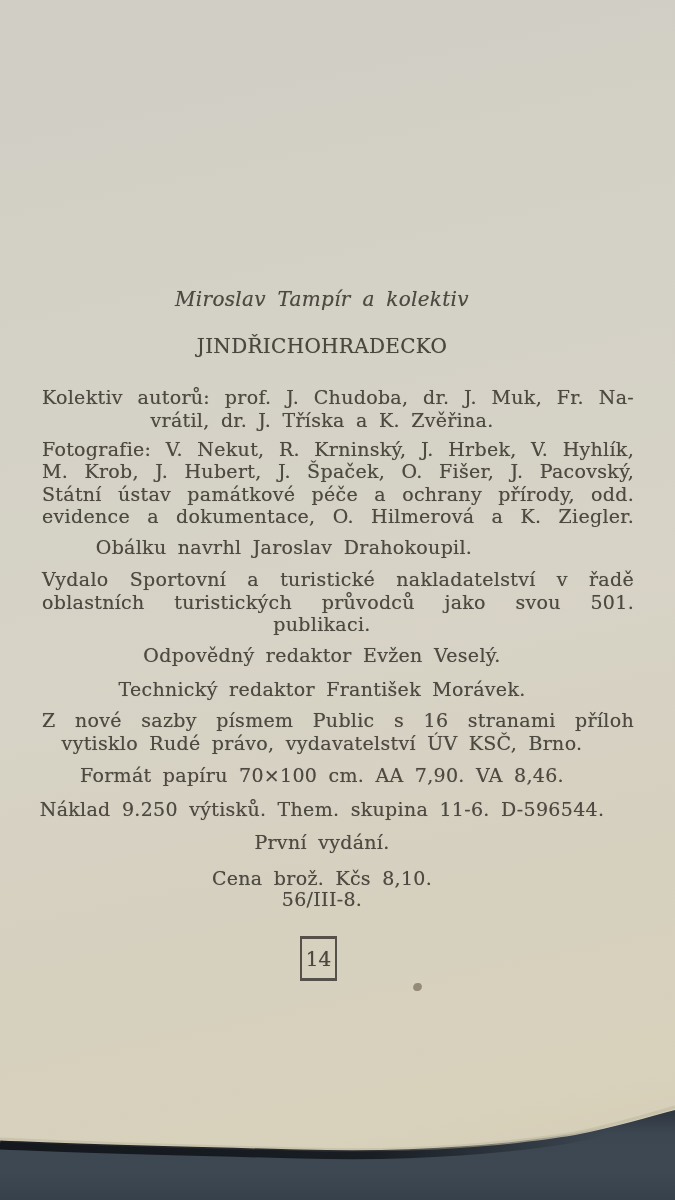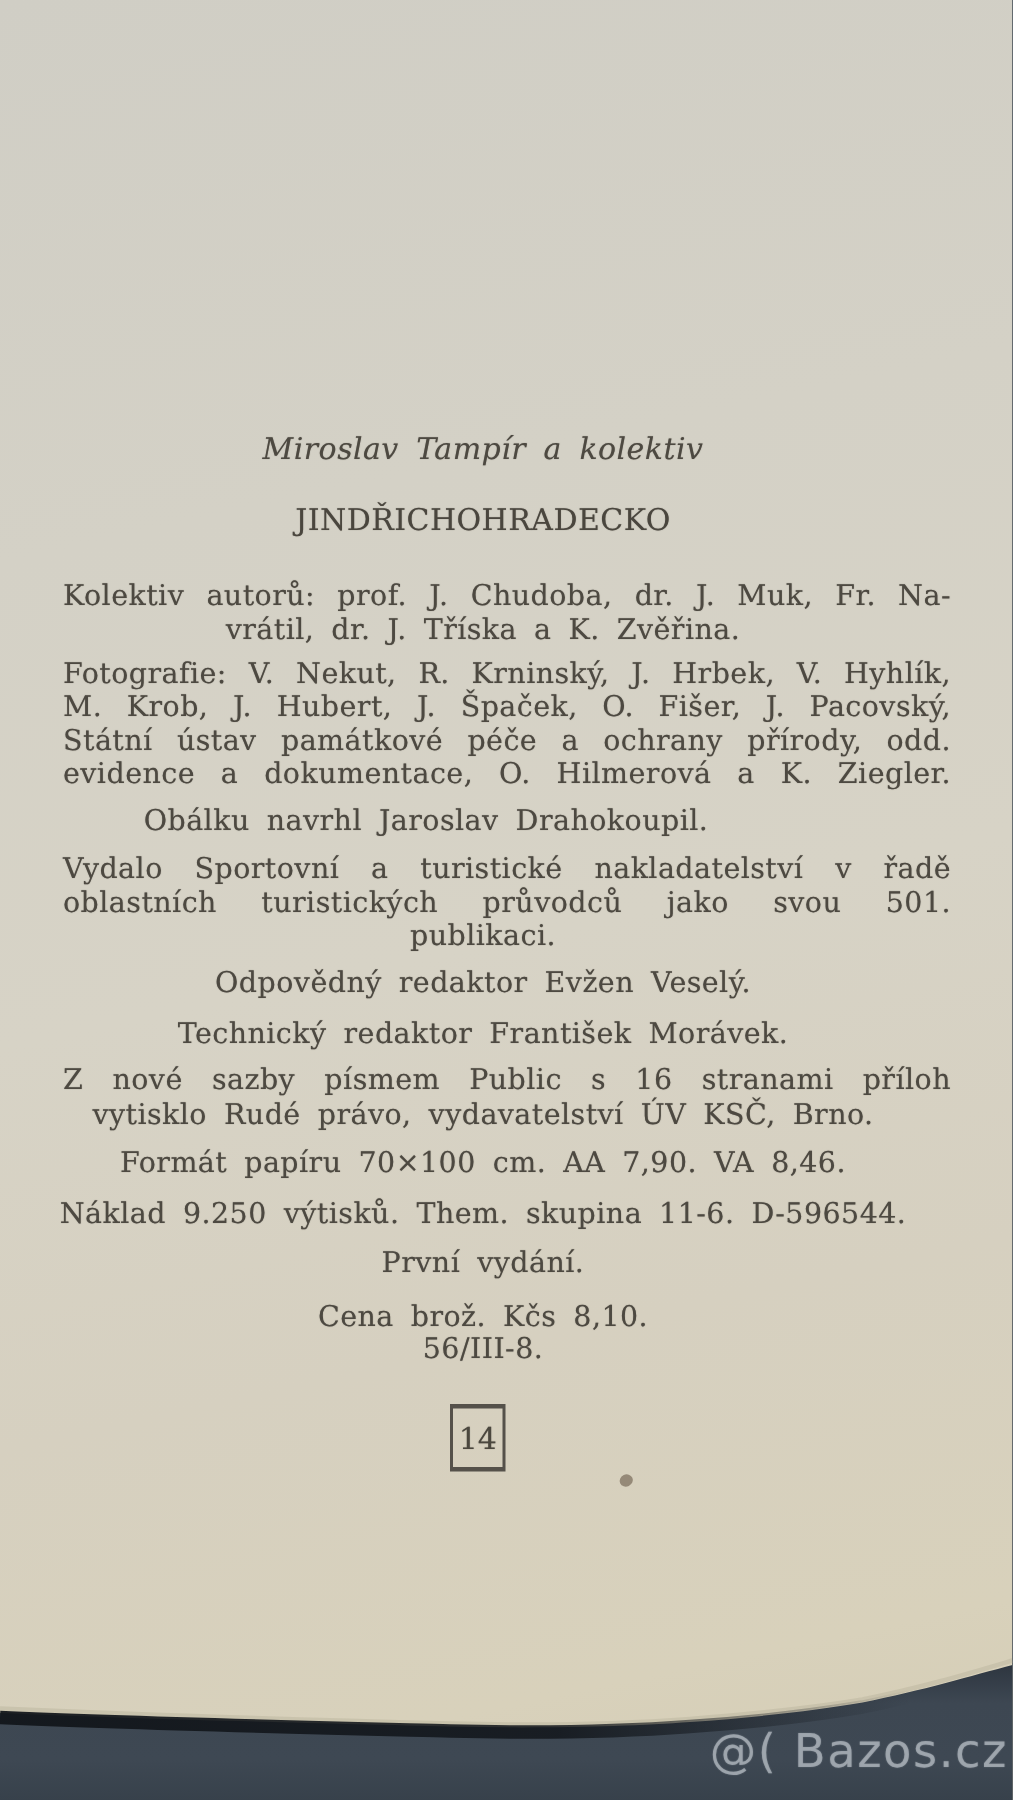--- a/index.html
+++ b/index.html
@@ -180,15 +180,14 @@
              C505,102.5 545,98 575,93 C615,85 648,75 675,67" fill="none" stroke="#c2bba5" stroke-width="3" opacity="0.65"></path>
 
     <path d="M0,102 C90,106 220,109 300,111 C360,112.5 420,111 460,108
              C505,105 545,100 575,95 C615,87 648,77 675,70
              L675,160 L0,160 Z" fill="url(#tbl)"></path>
 
     <path d="M0,105 C90,109 220,112 300,114 C360,115.5 420,114 460,111
              C505,108 545,103 575,98 C615,90 648,80 675,73" fill="none" stroke="url(#fade)" stroke-width="9"></path>
   </svg>
 
-  <div class="watermark">@( Bazos.cz</div>
 
 </div>
 
 </body></html>

